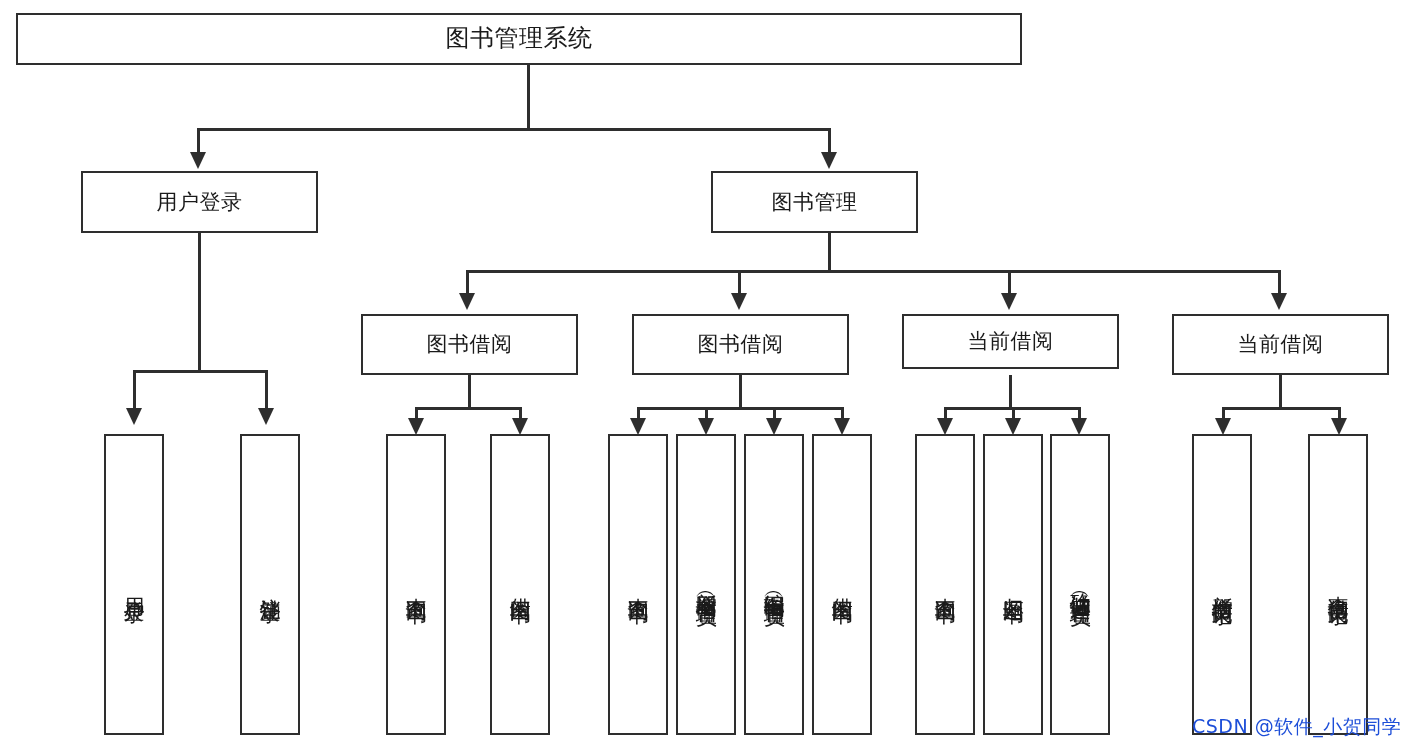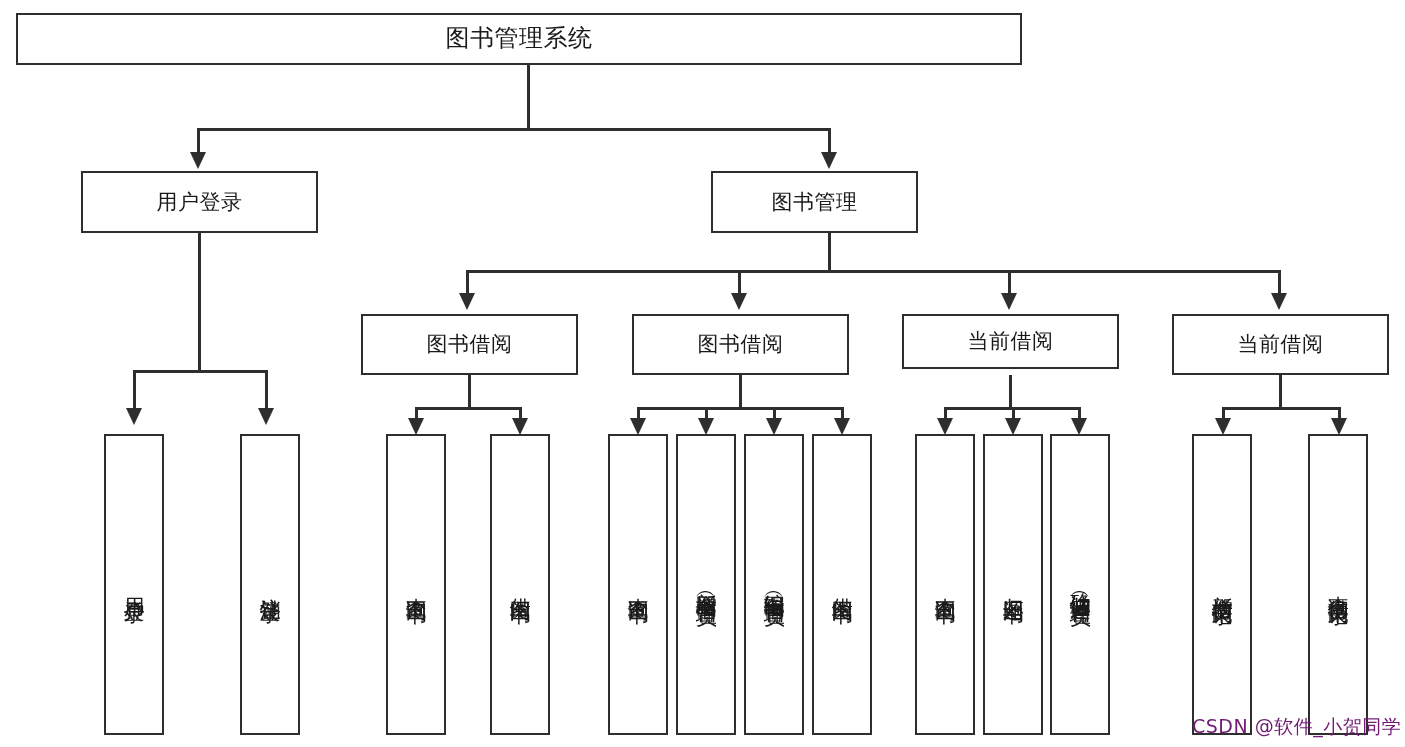--- a/index.html
+++ b/index.html
@@ -65,21 +65,21 @@
     position: absolute;
     width: 0;
     height: 0;
     border-left: 8px solid transparent;
     border-right: 8px solid transparent;
     border-top: 17px solid #2e2e2e;
   }
   .watermark {
     position: absolute;
     font-size: 19px;
-    color: #701a75;
+    color: #1d4ed8;
     white-space: nowrap;
     letter-spacing: 0.5px;
     pointer-events: none;
   }
 </style>
 </head>
 <body>
 
 <div id="canvas">
 

